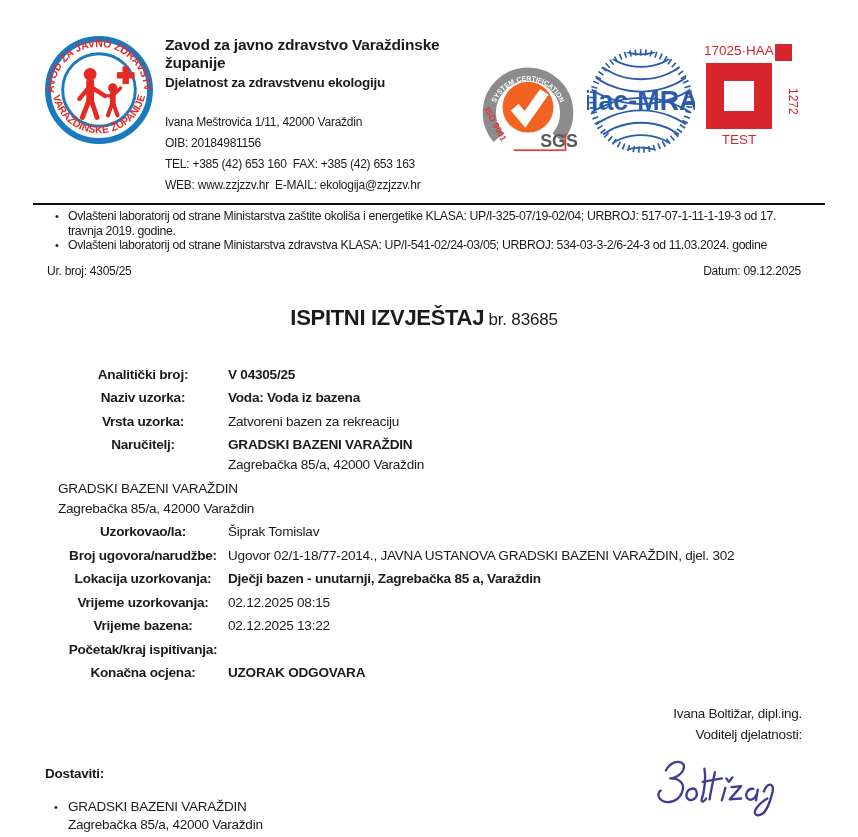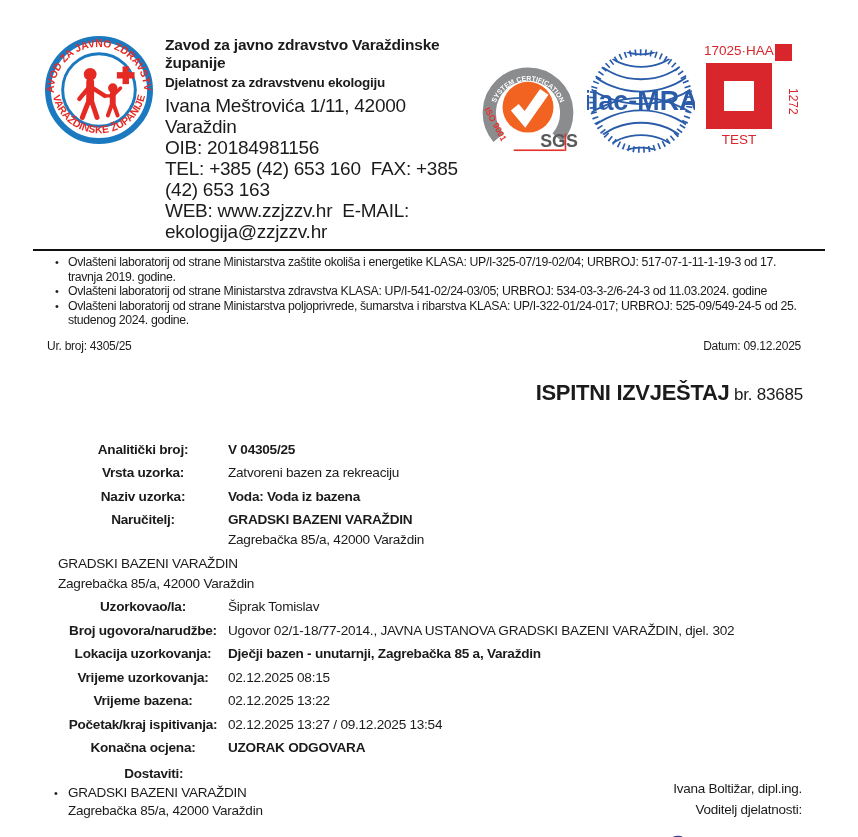--- a/index.html
+++ b/index.html
@@ -8,50 +8,50 @@
   .page {
     position:relative; width:858px; height:837px; background:#fff;
     padding:34px 55px 0 45px; overflow:hidden;
     letter-spacing:-0.25px;
   }
   
   .header { display:flex; align-items:flex-start; }
   .logo-wrap { width:110px; flex:0 0 110px; margin-top:2px; }
   .org-block { margin-left:10px; margin-top:2px; width:330px; }
   .org-name { font-size:15.5px; font-weight:bold; margin-bottom:3px; letter-spacing:-0.2px; }
-  .org-dept { font-size:13.5px; font-weight:bold; margin-bottom:5px; }
-  .org-line { font-size:19px; line-height:21px; white-space:pre-wrap; }
+  .org-dept { font-size:13.5px; font-weight:bold; margin-bottom:22px; }
+  .org-line { font-size:12px; line-height:21px; white-space:pre-wrap; }
   .certs { margin-left:auto; display:flex; gap:8px; align-items:flex-start; margin-top:8px; }
   
   .rule { border-top:2px solid #111; margin-top:7px; margin-left:-12px; margin-right:-22px; }
   .accreditations { list-style:none; margin-top:4px; padding-left:10px; }
   .accreditations li {
     position:relative; font-size:12.3px; line-height:14.6px;
     padding-left:13px; letter-spacing:-0.35px; max-width:775px;
   }
   .accreditations li::before { content:"•"; position:absolute; left:0; top:0; font-size:11px; }
   
   .meta-row { display:flex; justify-content:space-between; margin-top:11px; padding:0 2px; font-size:12px; }
   
-  .title-row { text-align:right; margin-top:27px; letter-spacing:0; }
+  .title-row { text-align:center; margin-top:27px; letter-spacing:0; }
   .title-main { font-size:22px; font-weight:bold; letter-spacing:-0.3px; }
   .title-num { font-size:17px; letter-spacing:-0.2px; }
   
   .details { margin:36px 0 0 13px; }
   .detail-row { display:flex; margin-bottom:7px; }
   .detail-label { width:170px; flex:0 0 170px; font-weight:bold; font-size:13.6px; line-height:16.5px;text-align:center; }
   .detail-value { font-size:13.6px; line-height:16.5px; }
   .detail-value .line2 { display:block; margin-top:3.5px; }
   .b { font-weight:bold; }
   
   .sig-block { text-align:right; margin-top:21px; font-size:13.5px; line-height:21px; padding-right:1px; }
   .sig-img { display:block; margin:8px 6px 0 auto; }
   
   .footer { position:absolute; left:45px; top:766px; font-size:13.5px; }
-  .footer-heading { font-weight:bold; margin-bottom:3px;text-align:center; }
+  .footer-heading { font-weight:bold; margin-bottom:17px; }
   .footer-li { position:relative; padding-left:14px; margin-left:9px; line-height:18px; }
   .footer-li::before { content:"•"; position:absolute; left:0; top:0; font-size:11px; }
   .footer-addr { margin-left:23px; line-height:18px; }
   svg text { letter-spacing:0; }
 </style>
 </head>
 <body>
 
 <div class="page">
 
@@ -155,48 +155,47 @@
         </svg>
       </div>
     </div>
   </div>
 
   <div class="rule"></div>
 
   <ul class="accreditations">
     <li>Ovlašteni laboratorij od strane Ministarstva zaštite okoliša i energetike KLASA: UP/I-325-07/19-02/04; URBROJ: 517-07-1-11-1-19-3 od 17. travnja 2019. godine.</li>
     <li>Ovlašteni laboratorij od strane Ministarstva zdravstva KLASA: UP/I-541-02/24-03/05; URBROJ: 534-03-3-2/6-24-3 od 11.03.2024. godine</li>
-    <li>Ovlašteni laboratorij od strane Ministarstva poljoprivrede, šumarstva i ribarstva KLASA: UP/I-322-01/24-017; URBROJ: 525-09/549-24-5 od 25. studenog 2024. godine.</li>
   </ul>
 
   <div class="meta-row">
     <span>Ur. broj: 4305/25</span>
     <span>Datum: 09.12.2025</span>
   </div>
 
   <div class="title-row">
     <span class="title-main">ISPITNI IZVJEŠTAJ</span>
     <span class="title-num">br. 83685</span>
   </div>
 
   <div class="details">
 
     <div class="detail-row">
       <div class="detail-label">Analitički broj:</div>
       <div class="detail-value b">V 04305/25</div>
     </div>
 
     <div class="detail-row">
+      <div class="detail-label">Naziv uzorka:</div>
+      <div class="detail-value b">Voda: Voda iz bazena</div>
+    </div>
+
+    <div class="detail-row">
       <div class="detail-label">Vrsta uzorka:</div>
       <div class="detail-value">Zatvoreni bazen za rekreaciju</div>
-    </div>
-
-    <div class="detail-row">
-      <div class="detail-label">Naziv uzorka:</div>
-      <div class="detail-value b">Voda: Voda iz bazena</div>
     </div>
 
     <div class="detail-row">
       <div class="detail-label">Naručitelj:</div>
       <div class="detail-value">
         <span class="b">GRADSKI BAZENI VARAŽDIN</span>
         <span class="line2">Zagrebačka 85/a, 42000 Varaždin</span>
       </div>
     </div>
 
@@ -227,21 +226,20 @@
       <div class="detail-value">02.12.2025 08:15</div>
     </div>
 
     <div class="detail-row">
       <div class="detail-label">Vrijeme bazena:</div>
       <div class="detail-value">02.12.2025 13:22</div>
     </div>
 
     <div class="detail-row">
       <div class="detail-label">Početak/kraj ispitivanja:</div>
-      <div class="detail-value">02.12.2025 13:27 / 09.12.2025 13:54</div>
     </div>
 
     <div class="detail-row">
       <div class="detail-label">Konačna ocjena:</div>
       <div class="detail-value b">UZORAK ODGOVARA</div>
     </div>
   </div>
 
   <div class="sig-block">
     <div>Ivana Boltižar, dipl.ing.</div>

